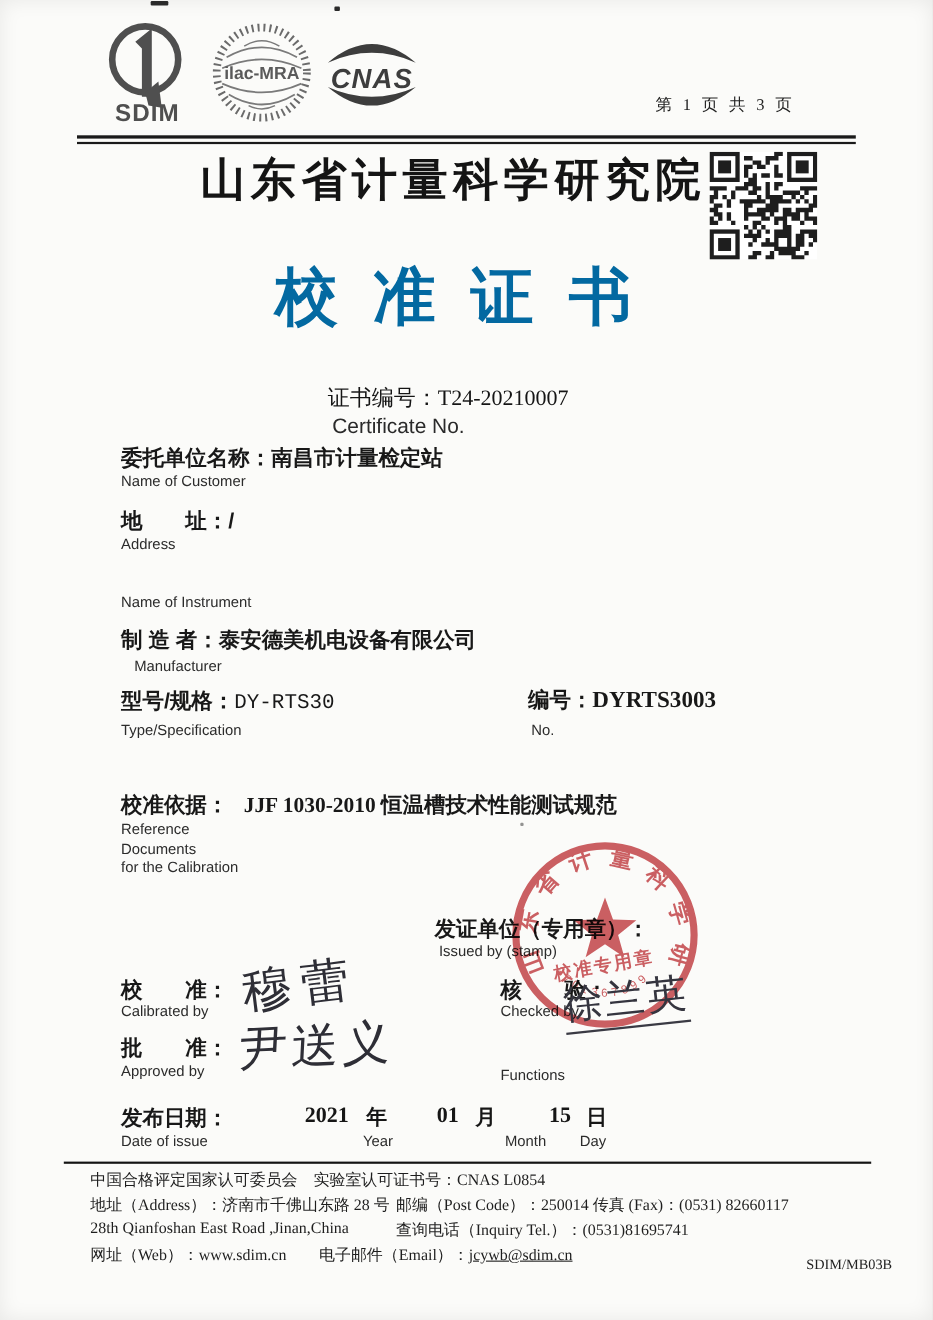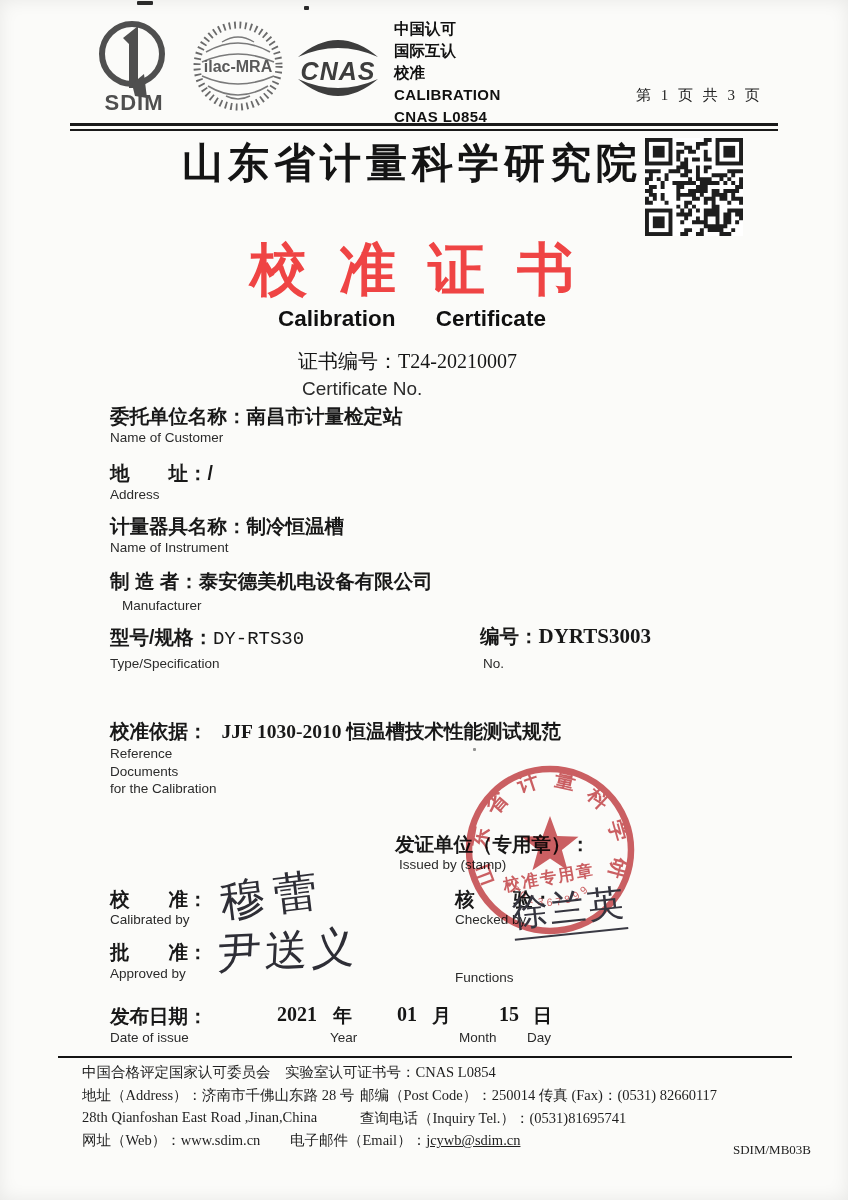--- a/index.html
+++ b/index.html
@@ -10,28 +10,28 @@
     box-shadow:inset 0 0 18px rgba(0,0,0,.08);
   }
   .abs{position:absolute;}
 
   
   .logo-sdim{left:92px;top:14px;}
   .logo-ilac{left:192px;top:20px;}
   .logo-cnas{left:294px;top:30px;}
   .accred{left:394px;top:18px;line-height:22px;font-size:15.5px;font-weight:600;color:#111;}
   .accred .en{font-weight:700;font-size:15px;letter-spacing:.4px;}
-  .page-indicator{left:636px;top:86px;font-family:"Liberation Serif",serif;font-size:15px;letter-spacing:3px;color:#222;}
+  .page-indicator{left:596px;top:86px;font-family:"Liberation Serif",serif;font-size:15px;letter-spacing:3px;color:#222;}
   .rule-top{left:70px;top:123px;width:708px;height:3px;border-top:3px solid #1a1a1a;border-bottom:2px solid #1a1a1a;}
 
   .inst-zh{left:0;top:136px;width:824px;text-align:center;font-family:"Liberation Serif",serif;font-weight:700;font-size:41px;letter-spacing:5px;color:#141414;}
   .inst-en{left:0;top:192px;width:824px;text-align:center;font-weight:700;font-size:20px;word-spacing:16px;letter-spacing:.5px;color:#161616;}
   .qr{left:645px;top:138px;}
 
-  .title-zh{left:0;top:232px;width:824px;text-align:center;font-family:"DejaVu Serif",serif;font-weight:700;font-size:57px;letter-spacing:32px;text-indent:32px;color:#ef4444;}
+  .title-zh{left:0;top:232px;width:824px;text-align:center;font-family:"DejaVu Serif",serif;font-weight:700;font-size:57px;letter-spacing:32px;text-indent:32px;color:#0369a1;}
   .title-en{left:0;top:306px;width:824px;text-align:center;font-weight:700;font-size:22.5px;word-spacing:34px;color:#101010;}
 
   .certno{left:298px;top:348px;font-family:"Liberation Serif",serif;font-size:20px;color:#151515;}
   .certno-en{left:302px;top:378px;font-size:19px;color:#2a2a2a;}
 
   .zh-line{font-size:19.5px;font-weight:600;color:#181818;}
   .en-sub{font-size:13.5px;color:#2b2b2b;font-weight:400;}
 
   .f-customer{left:110px;top:403px;}   .f-customer-en{left:110px;top:430px;}
   .f-address{left:110px;top:460px;}    .f-address-en{left:110px;top:487px;}
@@ -103,27 +103,20 @@
     <path d="M34,76 Q46,82 58,76" fill="none" stroke="#7a7a7a" stroke-width="1.4"></path>
     <text x="46" y="52" text-anchor="middle" font-size="16" font-weight="bold" fill="#5a5a5a" font-family="Liberation Sans,sans-serif">ilac-MRA</text>
   </svg>
 
   <svg class="abs logo-cnas" width="88" height="76" viewBox="0 0 88 76">
     <path d="M4,27 Q44,-7 84,27 Q44,9 4,27 Z" fill="#3d3d3d"></path>
     <path d="M4,49 Q44,83 84,49 Q44,67 4,49 Z" fill="#3d3d3d"></path>
     <text x="44" y="50" text-anchor="middle" font-size="25" font-weight="bold" font-style="italic" fill="#3d3d3d" font-family="Liberation Sans,sans-serif" letter-spacing="1">CNAS</text>
   </svg>
 
-  <div class="abs accred">
-    <div>中国认可</div>
-    <div>国际互认</div>
-    <div>校准</div>
-    <div class="en">CALIBRATION</div>
-    <div class="en">CNAS L0854</div>
-  </div>
 
   <div class="abs page-indicator">第 1 页 共 3 页</div>
   <div class="abs rule-top"></div>
 
   <div class="abs inst-zh">山东省计量科学研究院</div>
 
   <svg class="abs qr" width="98" height="98" viewBox="0 0 100 100">
     <rect x="0" y="0" width="100" height="100" fill="#fff"></rect>
     <path class="qr-mods" d="M60,0h4v4h-4zM64,0h4v4h-4zM32,4h4v4h-4zM36,4h4v4h-4zM52,4h4v4h-4zM56,4h4v4h-4zM60,4h4v4h-4zM40,8h4v4h-4zM44,8h4v4h-4zM52,8h4v4h-4zM32,12h4v4h-4zM36,12h4v4h-4zM44,12h4v4h-4zM48,12h4v4h-4zM60,12h4v4h-4zM32,16h4v4h-4zM60,16h4v4h-4zM32,20h4v4h-4zM40,20h4v4h-4zM48,20h4v4h-4zM52,20h4v4h-4zM60,20h4v4h-4zM64,20h4v4h-4zM36,24h4v4h-4zM40,24h4v4h-4zM32,28h4v4h-4zM36,28h4v4h-4zM40,28h4v4h-4zM52,28h4v4h-4zM60,28h4v4h-4zM64,28h4v4h-4zM0,32h4v4h-4zM4,32h4v4h-4zM8,32h4v4h-4zM12,32h4v4h-4zM24,32h4v4h-4zM28,32h4v4h-4zM32,32h4v4h-4zM40,32h4v4h-4zM44,32h4v4h-4zM52,32h4v4h-4zM60,32h4v4h-4zM84,32h4v4h-4zM88,32h4v4h-4zM92,32h4v4h-4zM96,32h4v4h-4zM4,36h4v4h-4zM20,36h4v4h-4zM36,36h4v4h-4zM40,36h4v4h-4zM52,36h4v4h-4zM68,36h4v4h-4zM72,36h4v4h-4zM76,36h4v4h-4zM80,36h4v4h-4zM88,36h4v4h-4zM0,40h4v4h-4zM4,40h4v4h-4zM12,40h4v4h-4zM20,40h4v4h-4zM44,40h4v4h-4zM52,40h4v4h-4zM56,40h4v4h-4zM60,40h4v4h-4zM64,40h4v4h-4zM76,40h4v4h-4zM84,40h4v4h-4zM96,40h4v4h-4zM0,44h4v4h-4zM16,44h4v4h-4zM28,44h4v4h-4zM32,44h4v4h-4zM36,44h4v4h-4zM40,44h4v4h-4zM44,44h4v4h-4zM48,44h4v4h-4zM56,44h4v4h-4zM60,44h4v4h-4zM64,44h4v4h-4zM68,44h4v4h-4zM72,44h4v4h-4zM80,44h4v4h-4zM88,44h4v4h-4zM96,44h4v4h-4zM4,48h4v4h-4zM8,48h4v4h-4zM16,48h4v4h-4zM32,48h4v4h-4zM36,48h4v4h-4zM52,48h4v4h-4zM56,48h4v4h-4zM60,48h4v4h-4zM92,48h4v4h-4zM96,48h4v4h-4zM0,52h4v4h-4zM4,52h4v4h-4zM32,52h4v4h-4zM44,52h4v4h-4zM48,52h4v4h-4zM52,52h4v4h-4zM56,52h4v4h-4zM60,52h4v4h-4zM68,52h4v4h-4zM72,52h4v4h-4zM80,52h4v4h-4zM84,52h4v4h-4zM88,52h4v4h-4zM92,52h4v4h-4zM4,56h4v4h-4zM8,56h4v4h-4zM16,56h4v4h-4zM32,56h4v4h-4zM36,56h4v4h-4zM40,56h4v4h-4zM44,56h4v4h-4zM48,56h4v4h-4zM56,56h4v4h-4zM68,56h4v4h-4zM72,56h4v4h-4zM76,56h4v4h-4zM80,56h4v4h-4zM88,56h4v4h-4zM0,60h4v4h-4zM8,60h4v4h-4zM16,60h4v4h-4zM32,60h4v4h-4zM48,60h4v4h-4zM52,60h4v4h-4zM60,60h4v4h-4zM64,60h4v4h-4zM68,60h4v4h-4zM76,60h4v4h-4zM80,60h4v4h-4zM88,60h4v4h-4zM92,60h4v4h-4zM96,60h4v4h-4zM0,64h4v4h-4zM4,64h4v4h-4zM20,64h4v4h-4zM40,64h4v4h-4zM44,64h4v4h-4zM60,64h4v4h-4zM68,64h4v4h-4zM84,64h4v4h-4zM96,64h4v4h-4zM32,68h4v4h-4zM40,68h4v4h-4zM48,68h4v4h-4zM68,68h4v4h-4zM72,68h4v4h-4zM36,72h4v4h-4zM44,72h4v4h-4zM52,72h4v4h-4zM60,72h4v4h-4zM64,72h4v4h-4zM68,72h4v4h-4zM72,72h4v4h-4zM84,72h4v4h-4zM88,72h4v4h-4zM92,72h4v4h-4zM96,72h4v4h-4zM32,76h4v4h-4zM36,76h4v4h-4zM40,76h4v4h-4zM44,76h4v4h-4zM60,76h4v4h-4zM64,76h4v4h-4zM68,76h4v4h-4zM72,76h4v4h-4zM80,76h4v4h-4zM84,76h4v4h-4zM92,76h4v4h-4zM96,76h4v4h-4zM40,80h4v4h-4zM52,80h4v4h-4zM60,80h4v4h-4zM72,80h4v4h-4zM80,80h4v4h-4zM84,80h4v4h-4zM96,80h4v4h-4zM36,84h4v4h-4zM48,84h4v4h-4zM52,84h4v4h-4zM56,84h4v4h-4zM60,84h4v4h-4zM72,84h4v4h-4zM80,84h4v4h-4zM84,84h4v4h-4zM92,84h4v4h-4zM60,88h4v4h-4zM64,88h4v4h-4zM68,88h4v4h-4zM72,88h4v4h-4zM76,88h4v4h-4zM80,88h4v4h-4zM40,92h4v4h-4zM44,92h4v4h-4zM56,92h4v4h-4zM64,92h4v4h-4zM68,92h4v4h-4zM72,92h4v4h-4zM76,92h4v4h-4zM88,92h4v4h-4zM36,96h4v4h-4zM40,96h4v4h-4zM52,96h4v4h-4zM56,96h4v4h-4zM76,96h4v4h-4zM80,96h4v4h-4zM84,96h4v4h-4z" fill="#1e1e1e"></path>
     <g>
@@ -133,40 +126,36 @@
       <rect x="72" y="0" width="28" height="28" fill="#1e1e1e"></rect>
         <rect x="76" y="4" width="20" height="20" fill="#fff"></rect>
         <rect x="80" y="8" width="12" height="12" fill="#1e1e1e"></rect>
       <rect x="0" y="72" width="28" height="28" fill="#1e1e1e"></rect>
         <rect x="4" y="76" width="20" height="20" fill="#fff"></rect>
         <rect x="8" y="80" width="12" height="12" fill="#1e1e1e"></rect>
     </g>
   </svg>
 
   <div class="abs title-zh">校准证书</div>
-  <div class="abs title-en">Calibration Certificate</div>
 
   <div class="abs certno">
     <span>证书编号：</span><span>T24-20210007</span>
   </div>
   <div class="abs certno-en">Certificate No.</div>
 
   <div class="abs zh-line f-customer">
     <span>委托单位名称：</span><span>南昌市计量检定站</span>
   </div>
   <div class="abs en-sub f-customer-en">Name of Customer</div>
 
   <div class="abs zh-line f-address">
     <span>地　　址：</span><span>/</span>
   </div>
   <div class="abs en-sub f-address-en">Address</div>
 
-  <div class="abs zh-line f-instrument">
-    <span>计量器具名称：</span><span>制冷恒温槽</span>
-  </div>
   <div class="abs en-sub f-instrument-en">Name of Instrument</div>
 
   <div class="abs zh-line f-manuf">
     <span>制 造 者：</span><span>泰安德美机电设备有限公司</span>
   </div>
   <div class="abs en-sub f-manuf-en">Manufacturer</div>
 
   <div class="abs zh-line f-model">
     <span>型号/规格：</span><span class="val">DY-RTS30</span>
   </div>

